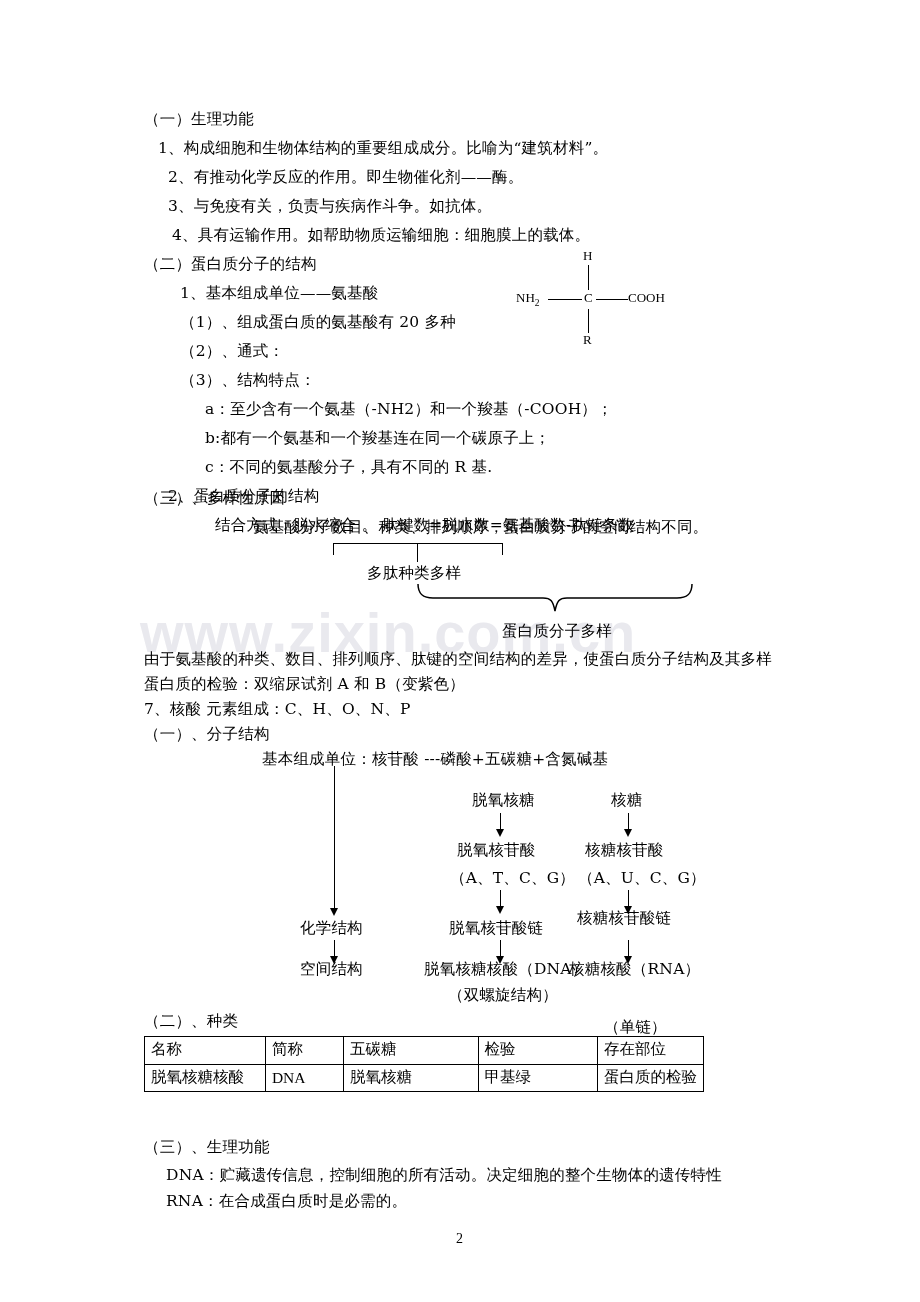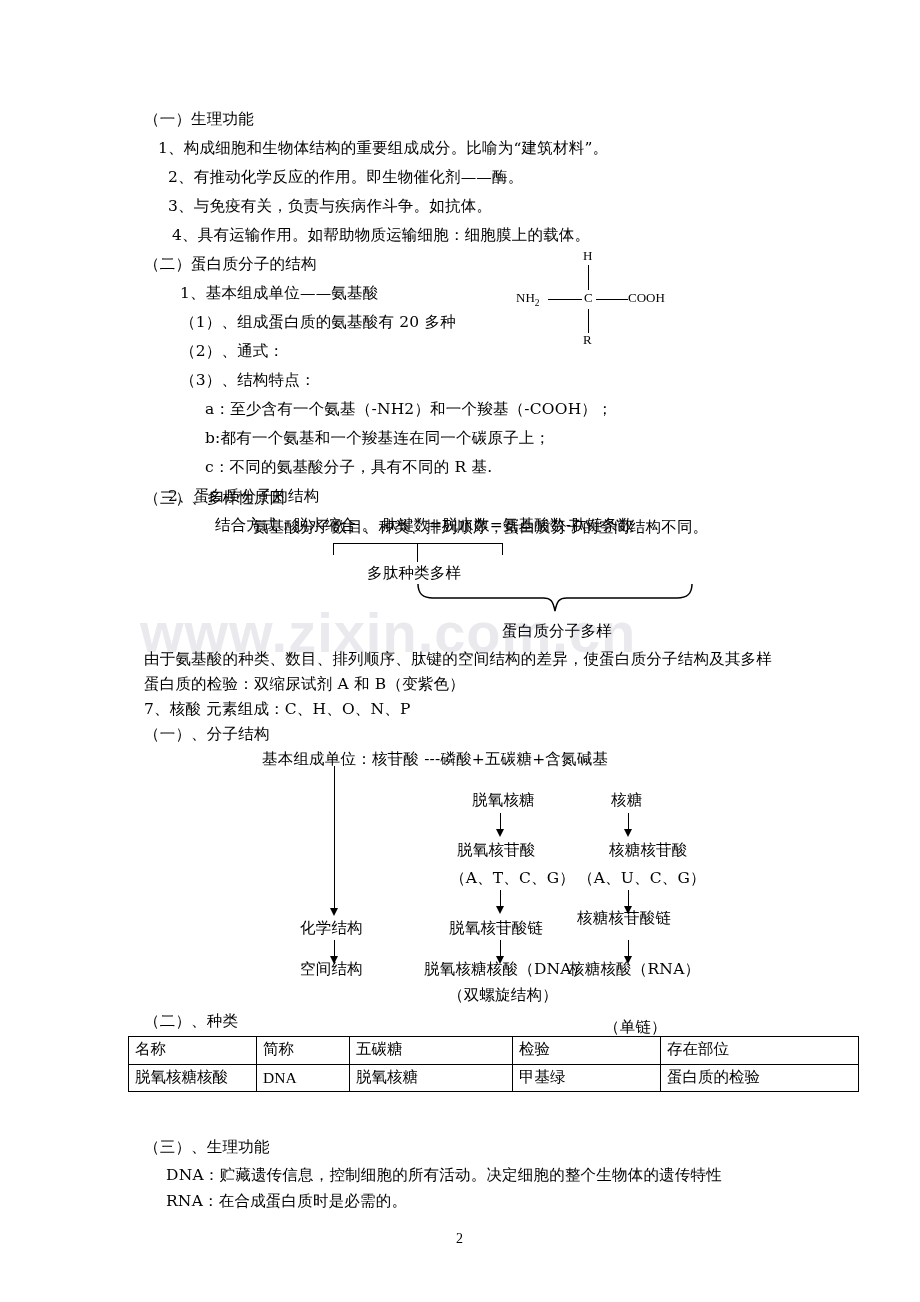--- a/index.html
+++ b/index.html
@@ -196,37 +196,37 @@
       <div class="head" style="top:16px;"></div>
     </div>
     <div class="line" style="left:424px; top:962px;">脱氧核糖核酸（DNA）</div>
     <div class="line" style="left:448px; top:988px;">（双螺旋结构）</div>
 
     <div class="line" style="left:611px; top:793px;">核糖</div>
     <div class="arrow" style="left:628px; top:813px; height:24px;">
       <div class="shaft" style="height:16px;"></div>
       <div class="head" style="top:16px;"></div>
     </div>
-    <div class="line" style="left:585px; top:843px;margin-left:24px;">核糖核苷酸</div>
+    <div class="line" style="left:585px; top:843px;">核糖核苷酸</div>
     <div class="line" style="left:578px; top:871px;">（A、U、C、G）</div>
     <div class="arrow" style="left:628px; top:890px; height:24px;">
       <div class="shaft" style="height:16px;"></div>
       <div class="head" style="top:16px;"></div>
     </div>
     <div class="line" style="left:577px; top:911px;">核糖核苷酸链</div>
     <div class="arrow" style="left:628px; top:940px; height:24px;">
       <div class="shaft" style="height:16px;"></div>
       <div class="head" style="top:16px;"></div>
     </div>
     <div class="line" style="left:569px; top:962px;">核糖核酸（RNA）</div>
     <div class="line" style="left:604px; top:988px;margin-top:32px;">（单链）</div>
 
     <div class="line" style="left:144px; top:1014px;">（二）、种类</div>
 
-    <table class="tbl" style="left:128px; top:1036px; width:731px;">
+    <table class="tbl" style="left:144px; top:1036px; width:560px;">
       <tbody>
           <tr>
         <td style="width:115px;">名称</td>
         <td style="width:80px;">简称</td>
         <td style="width:150px;">五碳糖</td>
         <td style="width:135px;">检验</td>
         <td>存在部位</td>
       </tr>
       <tr>
         <td>脱氧核糖核酸</td>

